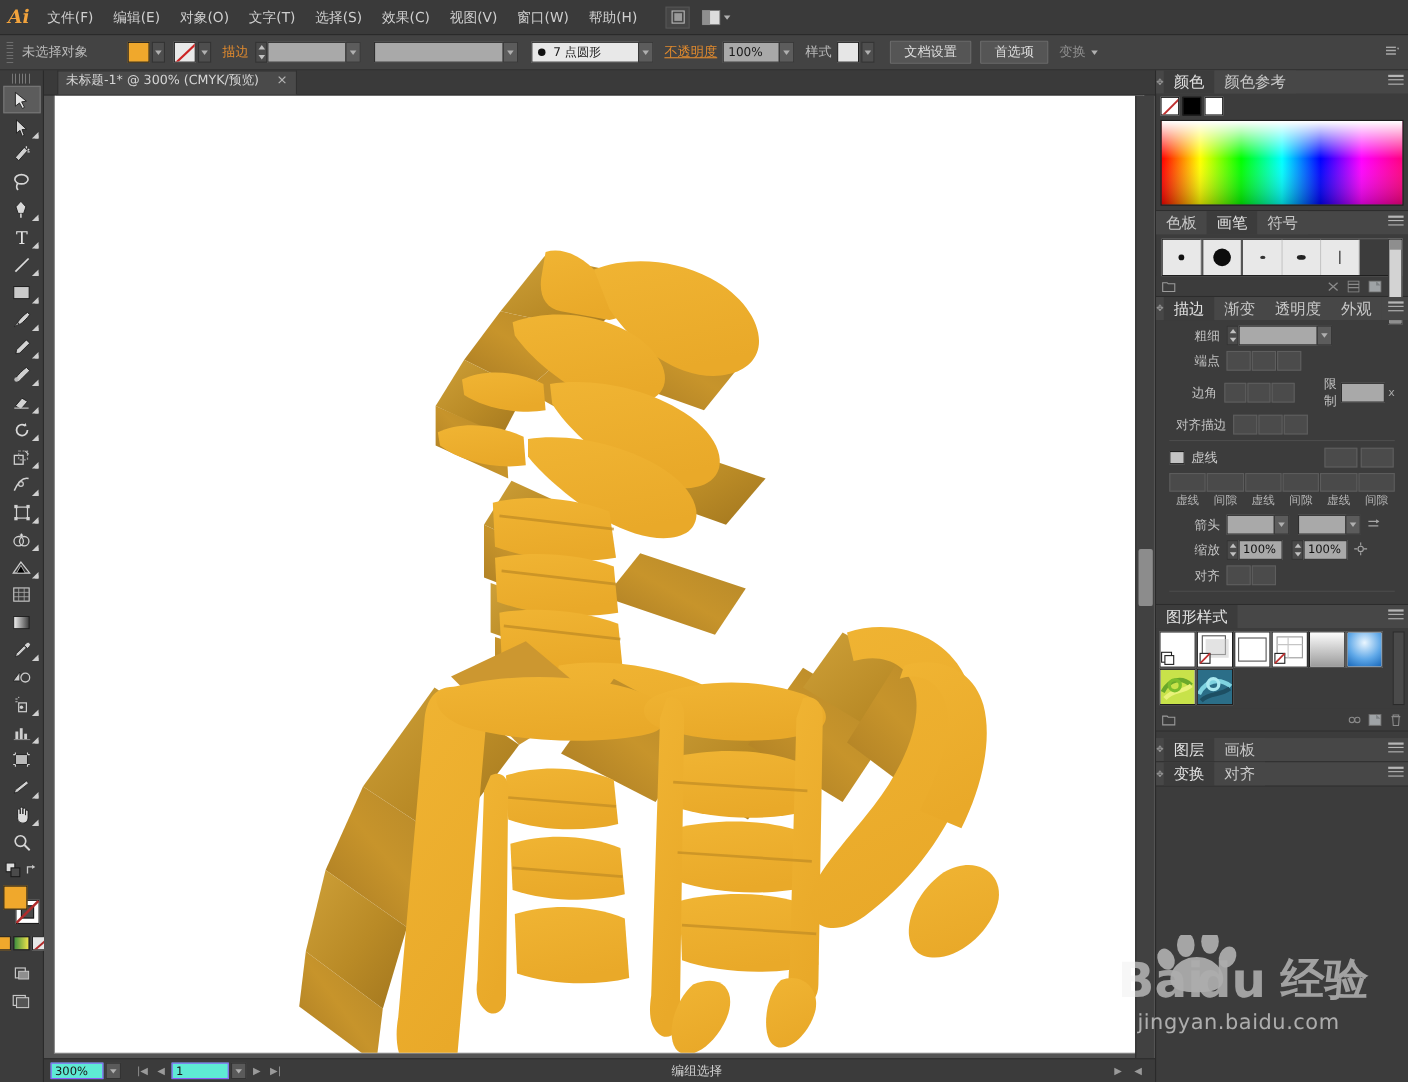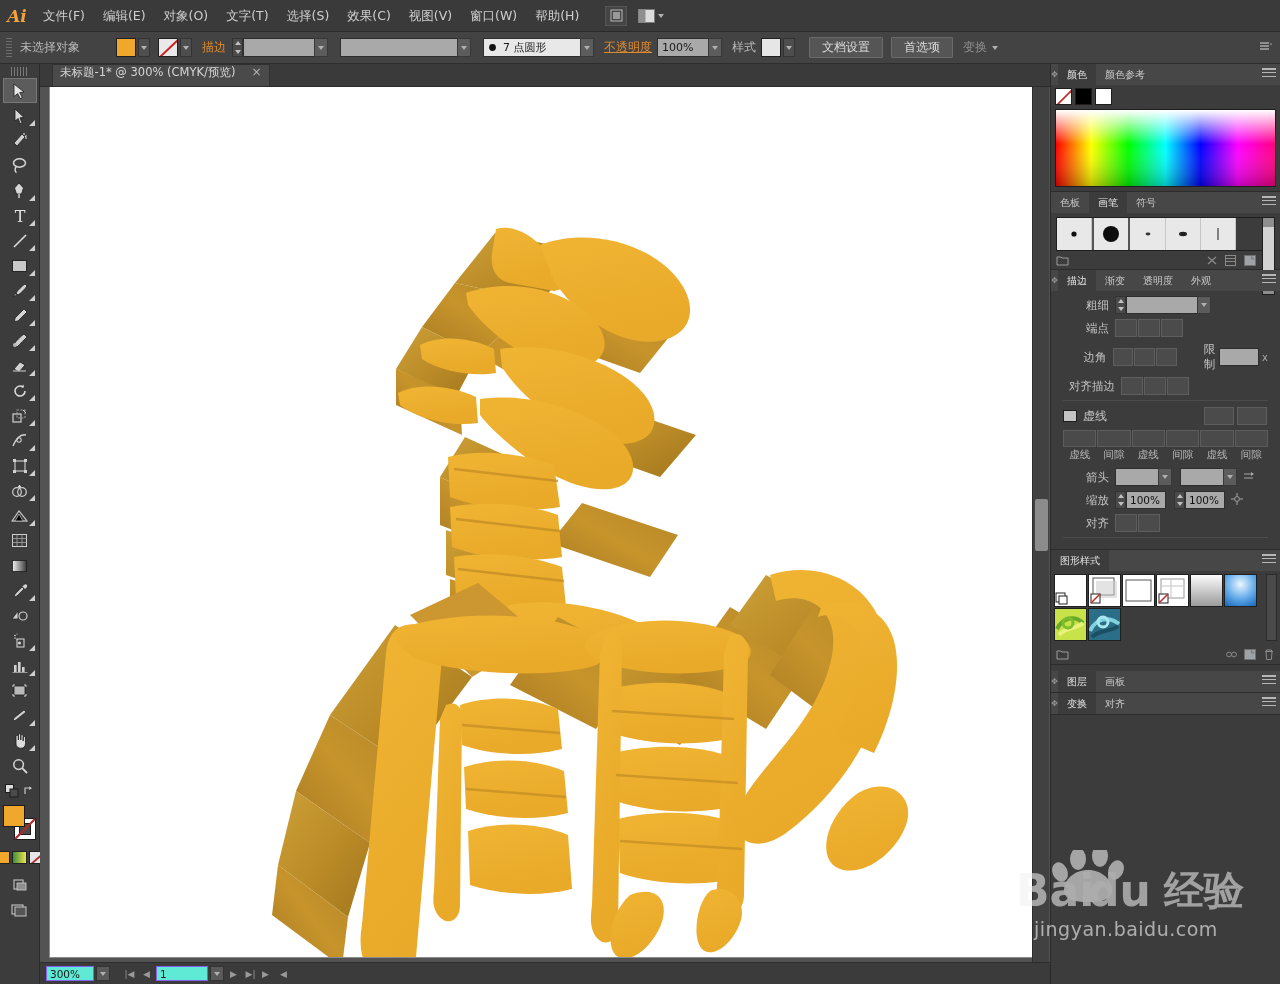--- a/index.html
+++ b/index.html
@@ -139,21 +139,21 @@
   .status-text { flex:1; text-align:center; color:#d0d0d0; font-size:11.5px; }
 
   
   .rightdock {
     position: absolute; left: 1050px; top: 64px; width: 230px; height: 920px;
     background: #3c3c3c; border-left: 1px solid #2a2a2a;
   }
   .panel { border-bottom: 1px solid #2c2c2c; }
   .ptabs { height: 21px; background: #474747; display: flex; align-items: stretch; position: relative; }
   .ptab {
-    display: flex; align-items: center; padding: 0 9px; font-size: 10px; color: #c9c9c9;
+    display: flex; align-items: center; padding: 0 9px; font-size: 14px; color: #c9c9c9;
     background: #474747;
   }
   .ptab.active { background: #3c3c3c; color: #e2e2e2; }
   .pgrip { width: 7px; display:flex;align-items:center;justify-content:center; color:#9a9a9a; font-size:8px;}
   .pmenu { position: absolute; right: 4px; top: 4px; width: 14px; height: 12px; }
   .pmenu i { display:block; height:1.6px; background:#b6b6b6; margin-bottom:2.2px; }
   .pbody { background: #3c3c3c; padding: 5px 12px; }
 
   .colorswatches { display: flex; gap: 3px; padding: 3px 4px 2px 4px; }
   .cs { width: 17px; height: 17px; border: 1px solid #1e1e1e; }
@@ -679,20 +679,21 @@
       <div style="width:8px;"></div>
       <div class="nav-btn">|◀</div>
       <div class="nav-btn">◀</div>
       <div class="statusfield" style="width:52px;">1</div>
       <div class="statusarrow">
           <span class="caret"></span>
         </div>
       <div class="nav-btn">▶</div>
       <div class="nav-btn">▶|</div>
     </div>
+    <div class="status-text">编组选择</div>
     <div style="display:flex;align-items:center;gap:3px;padding-right:8px;">
       <div class="nav-btn">▶</div>
       <div class="nav-btn">◀</div>
     </div>
 
   </div>
 
   <div class="rightdock">
 
     <div class="panel">

